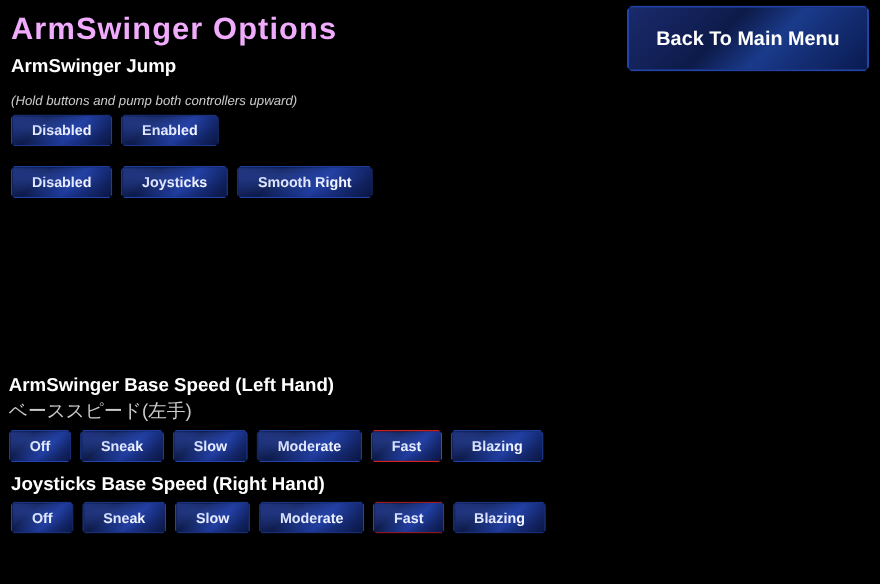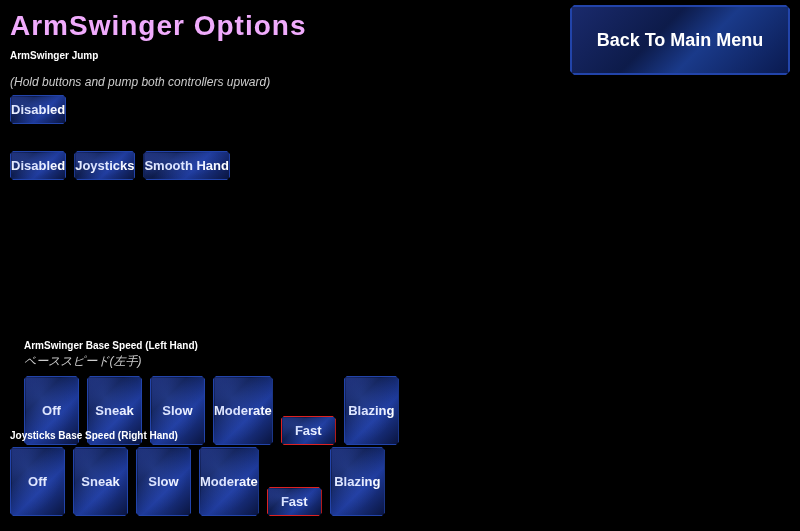--- a/index.html
+++ b/index.html
@@ -21,21 +21,21 @@
       font-weight: bold;
       color: #f0abfc;
       letter-spacing: 1px;
     }
 
     .back-btn {
       position: absolute;
       top: 5px;
       right: 10px;
       width: 220px;
-      height: 70px;
+      height: 60px;
       background: linear-gradient(135deg, #1a2a6c 0%, #0d1b4a 40%, #1a3a8a 60%, #0a1a50 100%);
       border: 2px solid #2244aa;
       color: #fff;
       font-size: 18px;
       font-weight: bold;
       cursor: pointer;
       display: flex;
       align-items: center;
       justify-content: center;
       text-align: center;
@@ -54,41 +54,40 @@
 
     
     .section-turning {
       top: 145px;
       left: 10px;
     }
 
     
     .section-speed-left {
       top: 340px;
-      left: 24px;
+      left: 8px;
     }
 
     
     .section-speed-right {
       top: 430px;
       left: 10px;
     }
 
     .section-label {
-      font-size: 10px;
+      font-size: 17px;
       font-weight: bold;
       color: #fff;
       margin-bottom: 2px;
     }
 
     .section-sublabel {
-      font-size: 12px;
+      font-size: 17px;
       color: #ccc;
       margin-bottom: 6px;
-      font-style: italic;
     }
 
     .section-desc {
       font-size: 12px;
       color: #ccc;
       margin-bottom: 6px;
       font-style: italic;
       margin-top: 14px;
     }
 
@@ -97,21 +96,21 @@
       gap: 8px;
       margin-top: 6px;
     }
 
     .option-btn {
       background: linear-gradient(135deg, #1a2a6c 0%, #0d1b4a 30%, #1e3a9a 60%, #0a1540 100%);
       border: 1.5px solid #2244aa;
       color: #fff;
       font-size: 13px;
       font-weight: bold;
-      padding: 6px 0;
+      padding: 6px 18px;
       cursor: pointer;
       min-width: 55px;
       text-align: center;
       clip-path: polygon(3px 0%, calc(100% - 3px) 0%, 100% 3px, 100% calc(100% - 3px), calc(100% - 3px) 100%, 3px 100%, 0% calc(100% - 3px), 0% 3px);
       position: relative;
     }
 
     .option-btn::before {
       content: '';
       position: absolute;
@@ -119,43 +118,43 @@
       left: 1px;
       right: 1px;
       bottom: 1px;
       background: radial-gradient(ellipse at 30% 30%, rgba(80,120,255,0.3) 0%, transparent 70%);
     }
 
     .option-btn.selected {
       border-color: #dd2222;
       outline: 2px solid #dd2222;
       outline-offset: 1px;
-      margin-top: 40px;
     }
   </style>
 </head>
 <body>
 
 <div class="page-title">ArmSwinger Options</div>
 
 <button class="back-btn">Back To Main Menu</button>
 
 <div class="section section-jump">
   <div class="section-label">ArmSwinger Jump</div>
   <div class="section-desc">(Hold buttons and pump both controllers upward)</div>
   <div class="btn-row">
     <button class="option-btn">Disabled</button>
+    <button class="option-btn">Enabled</button>
   </div>
 </div>
 
 <div class="section section-turning">
   <div class="btn-row">
     <button class="option-btn">Disabled</button>
     <button class="option-btn">Joysticks</button>
-    <button class="option-btn">Smooth Hand</button>
+    <button class="option-btn">Smooth Right</button>
   </div>
 </div>
 
 <div class="section section-speed-left">
   <div class="section-label">ArmSwinger Base Speed (Left Hand)</div>
   <div class="section-sublabel">ベーススピード(左手)</div>
   <div class="btn-row">
     <button class="option-btn">Off</button>
     <button class="option-btn">Sneak</button>
     <button class="option-btn">Slow</button>

